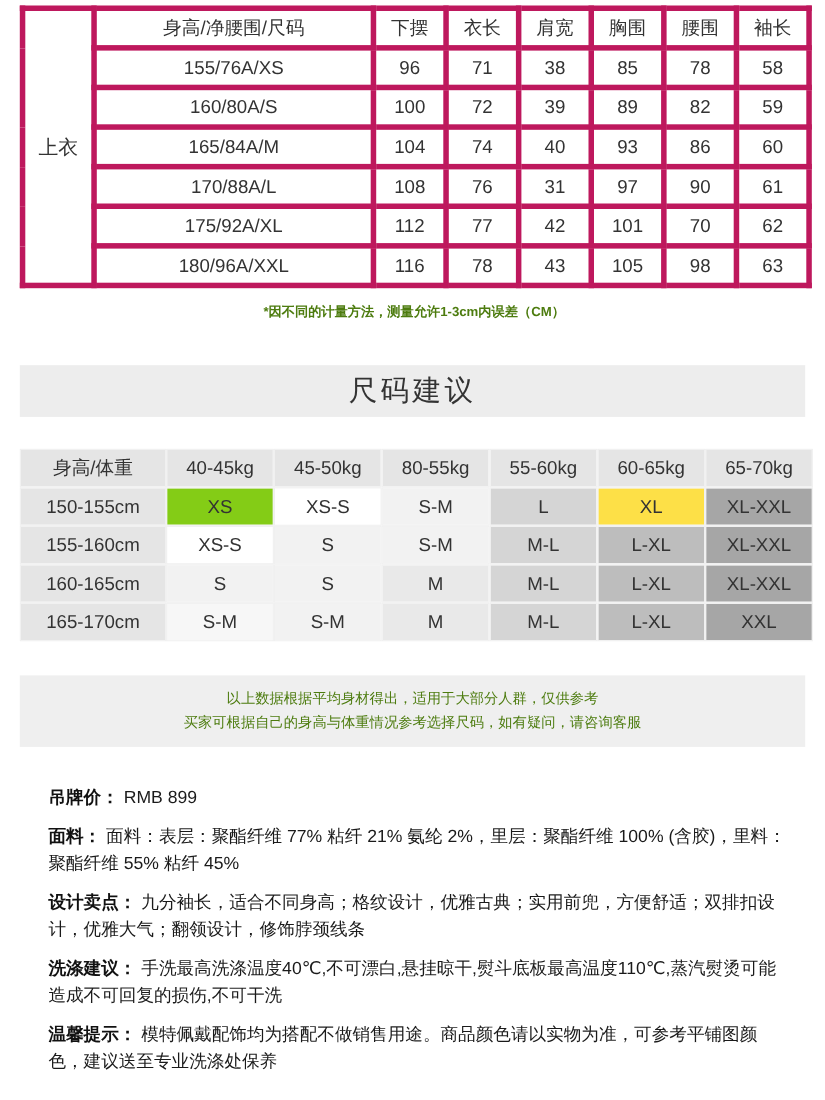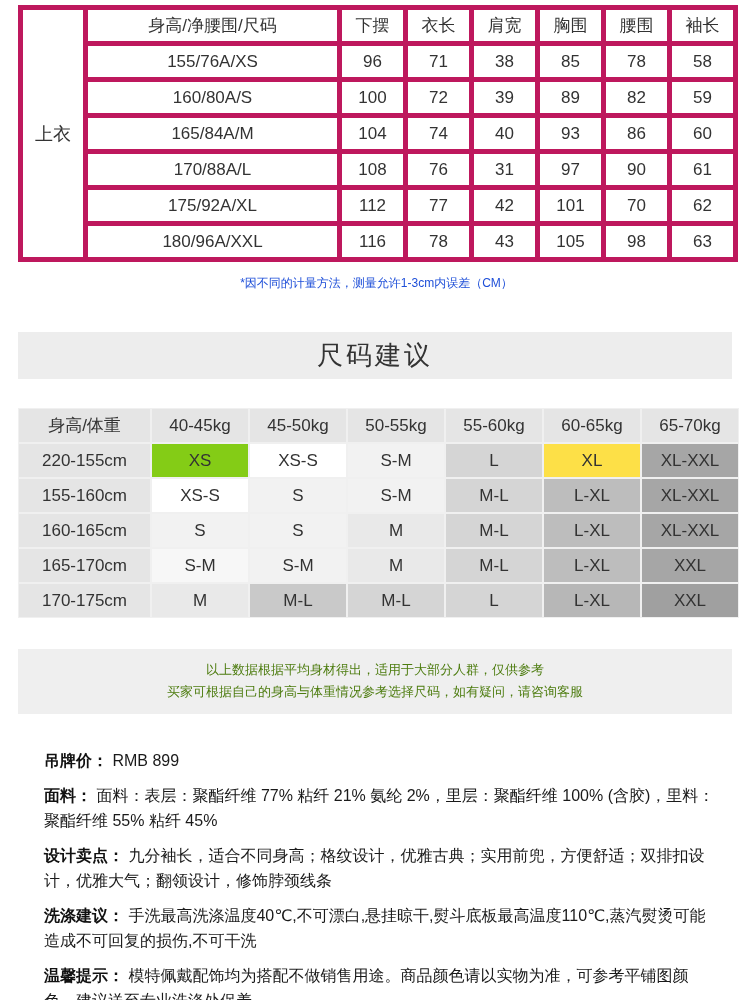--- a/index.html
+++ b/index.html
@@ -14,21 +14,21 @@
     border-collapse:collapse; table-layout:fixed;
     width:717px; margin:5px 0 0 18px;
   }
   .t1 td {
     border:5px solid #be185d; text-align:center; vertical-align:middle;
     height:36px; font-size:17px; color:#333; background:#fff;
   }
   .t1 td.cat { font-size:18px; }
   .footnote {
     width:717px; margin:13px 0 0 18px; text-align:center;
-    font-size:12px; color:#1d4ed8;
+    font-size:12px; color:#4d7c0f;font-weight:bold;
   }
   
   .banner {
     width:714px; height:47px; margin:40px 0 0 18px; background:#ededed;
     display:flex; align-items:center; justify-content:center;
   }
   .banner span { font-size:26px; color:#333; letter-spacing:3px; }
   
   .t2 {
     border-collapse:separate; border-spacing:2px; table-layout:fixed;
@@ -151,27 +151,27 @@
         <col style="width:96px">
       <col style="width:96px">
         <col style="width:96px">
         <col style="width:96px">
     </colgroup>
     <tbody>
         <tr>
           <td>身高/体重</td>
           <td>40-45kg</td>
           <td>45-50kg</td>
-          <td>50-55kg</td>
+          <td>80-55kg</td>
           <td>55-60kg</td>
           <td>60-65kg</td>
           <td>65-70kg</td>
         </tr>
         <tr>
-          <td>220-155cm</td>
+          <td>150-155cm</td>
           <td style="background: #84cc16;">XS</td>
           <td style="background: rgb(255, 255, 255);">XS-S</td>
           <td style="background: rgb(242, 242, 242);">S-M</td>
           <td style="background: rgb(213, 213, 213);">L</td>
           <td style="background: #fde047;">XL</td>
           <td style="background: rgb(166, 166, 166);">XL-XXL</td>
         </tr>
         <tr>
           <td>155-160cm</td>
           <td style="background: rgb(255, 255, 255);">XS-S</td>
@@ -192,29 +192,20 @@
         </tr>
         <tr>
           <td>165-170cm</td>
           <td style="background: rgb(247, 247, 247);">S-M</td>
           <td style="background: rgb(242, 242, 242);">S-M</td>
           <td style="background: rgb(233, 233, 233);">M</td>
           <td style="background: rgb(213, 213, 213);">M-L</td>
           <td style="background: rgb(189, 189, 189);">L-XL</td>
           <td style="background: rgb(166, 166, 166);">XXL</td>
         </tr>
-        <tr>
-          <td>170-175cm</td>
-          <td style="background: rgb(233, 233, 233);">M</td>
-          <td style="background: rgb(201, 201, 201);">M-L</td>
-          <td style="background: rgb(213, 213, 213);">M-L</td>
-          <td style="background: rgb(213, 213, 213);">L</td>
-          <td style="background: rgb(183, 183, 183);">L-XL</td>
-          <td style="background: rgb(160, 160, 160);">XXL</td>
-        </tr>
       </tbody>
   </table>
 
   <div class="notebox">
       <div>以上数据根据平均身材得出，适用于大部分人群，仅供参考</div>
       <div>买家可根据自己的身高与体重情况参考选择尺码，如有疑问，请咨询客服</div>
     </div>
 
   <div class="details">
       <p><b>吊牌价：</b> RMB 899</p>

